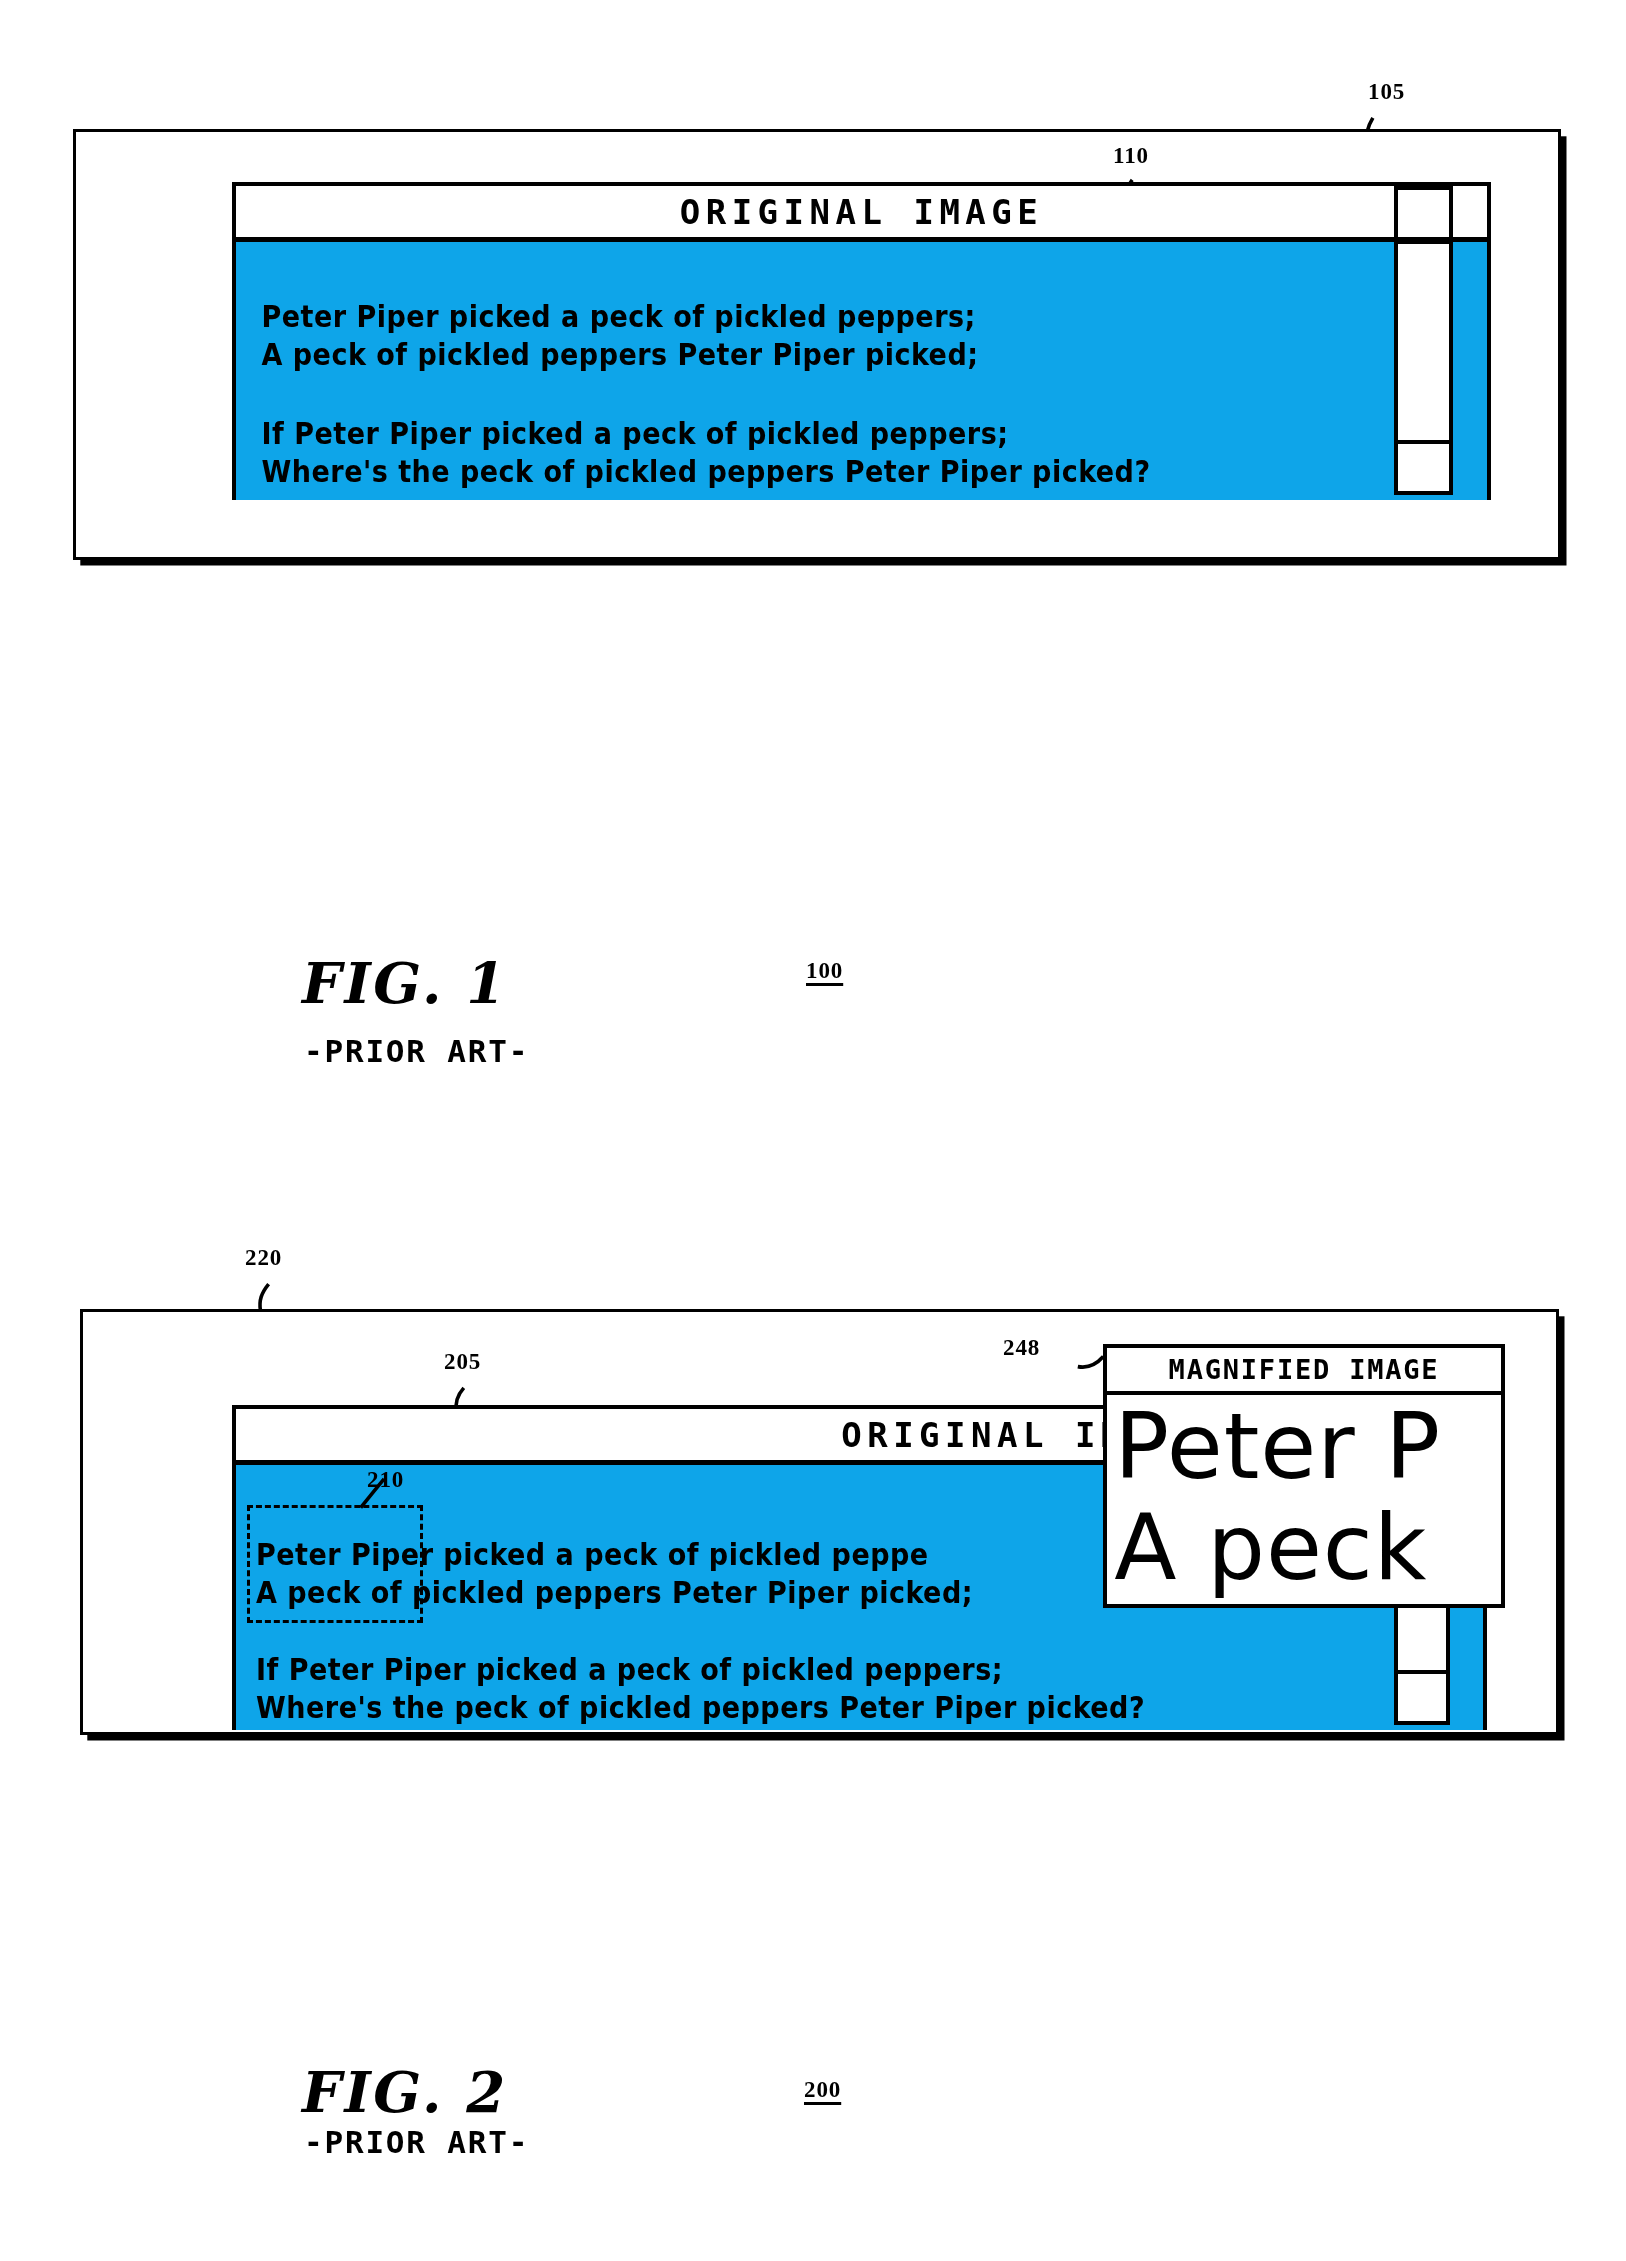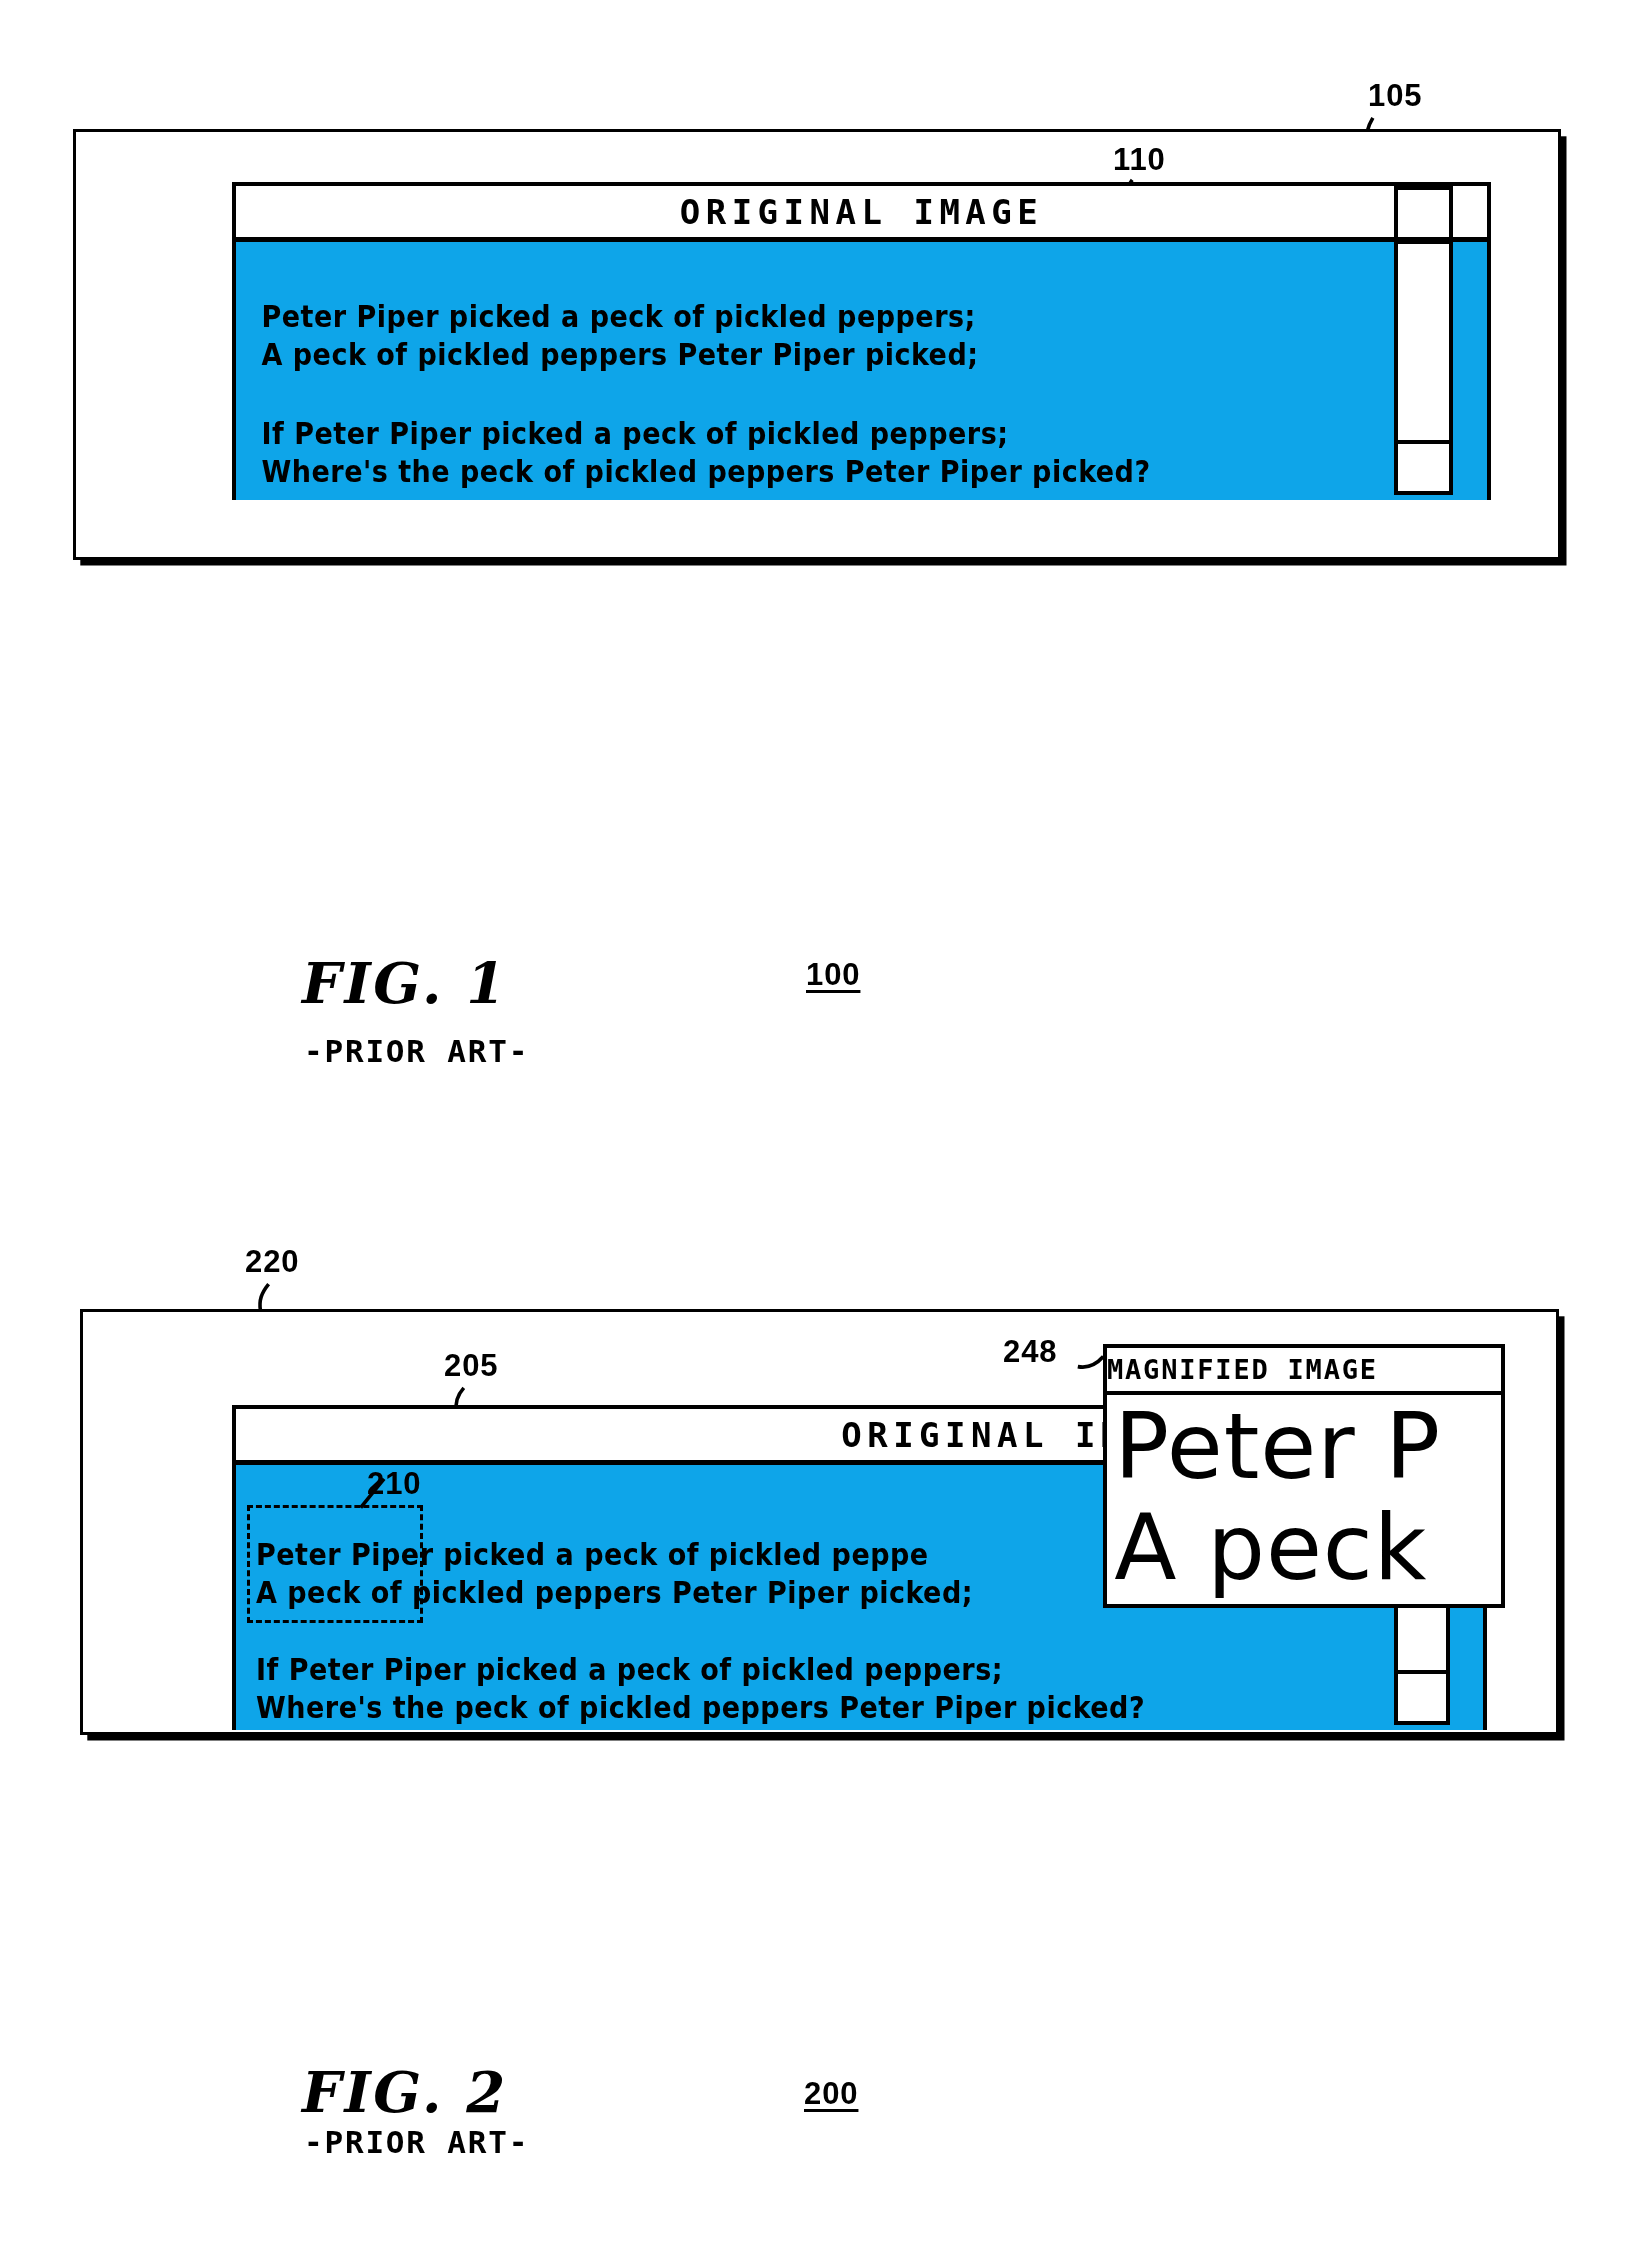--- a/index.html
+++ b/index.html
@@ -12,22 +12,22 @@
     height: 2261px;
     position: relative;
     font-family: "DejaVu Sans", sans-serif;
     color: #000000;
     overflow: hidden;
   }
 
   
   .refnum {
     position: absolute;
-    font-family: Liberation Sans, sans-serif;
-    font-size: 31px;
+    font-family: Liberation Serif, serif;
+    font-size: 23px;
     font-weight: 700;
     letter-spacing: 0.9px;
     white-space: nowrap;
     line-height: 1;
   }
   .refnum-underline {
     text-decoration: underline;
     text-underline-offset: 4.5px;
     text-decoration-thickness: 2.7px;
   }
@@ -152,20 +152,21 @@
     background: #fff;
     box-sizing: border-box;
     z-index: 40;
   }
   .magnified-titlebar {
     height: 47px;
     border-bottom: 4.5px solid #000;
     box-sizing: border-box;
     display: flex;
     align-items: center;
+    justify-content: center;
   }
   .magnified-title {
     font-family: "DejaVu Sans Mono", monospace;
     font-size: 27px;
     font-weight: 700;
     letter-spacing: 1.8px;
     line-height: 1;
     white-space: nowrap;
   }
   .magnified-body {

